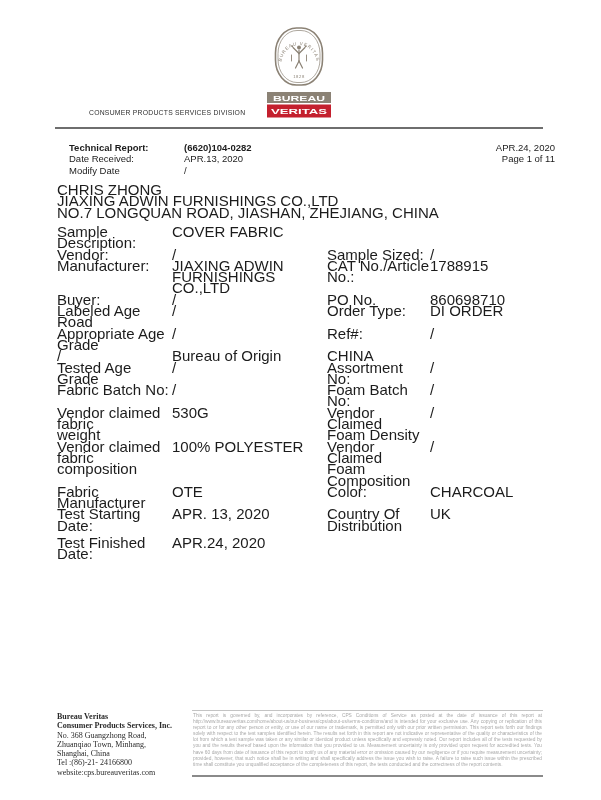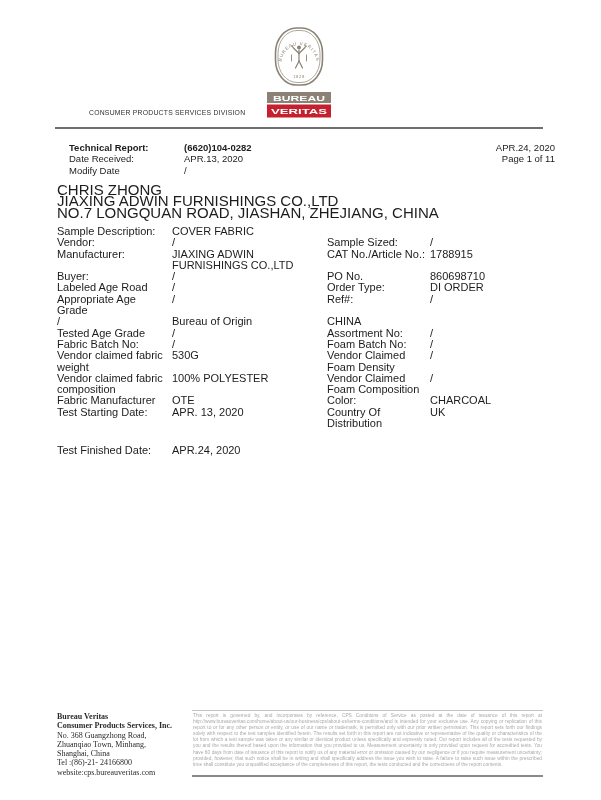--- a/index.html
+++ b/index.html
@@ -15,24 +15,24 @@
   }
   .rule{position:absolute;left:55px;top:127px;width:488px;height:2px;background:#6e6e6e;}
   
   .header-meta{position:absolute;left:69px;top:142px;width:486px;font-size:9.5px;line-height:11.3px;}
   .meta-row{display:grid;grid-template-columns:115px 260px 1fr;}
   .meta-row .right{text-align:right;}
   .bold{font-weight:bold;}
   
   .addressee{position:absolute;left:57px;top:184px;font-size:15px;line-height:11.3px;}
   
-  .info{position:absolute;left:57px;top:226px;width:486px;font-size:11px;line-height:11.3px;}
+  .info{position:absolute;left:57px;top:226px;width:486px;font-size:15px;line-height:11.3px;}
   .info-row{display:grid;grid-template-columns:115px 155px 103px 113px;}
   .info-row span{white-space:pre-line;}
-  .info-row.gap{margin-top:16px;}
+  .info-row.gap{margin-top:6px;}
   
   .footer-left{
     position:absolute;left:57px;top:712px;font-family:"Liberation Serif", serif;
     font-size:8px;line-height:9.3px;color:#2b2b2b;
   }
   .legal-box{
     position:absolute;left:192px;top:710px;width:351px;height:67px;
     border-top:1px solid #c4c4c4;border-bottom:2px solid #8a8a8a;
     overflow:hidden;box-sizing:border-box;padding:2px 1px 0 1px;
   }

